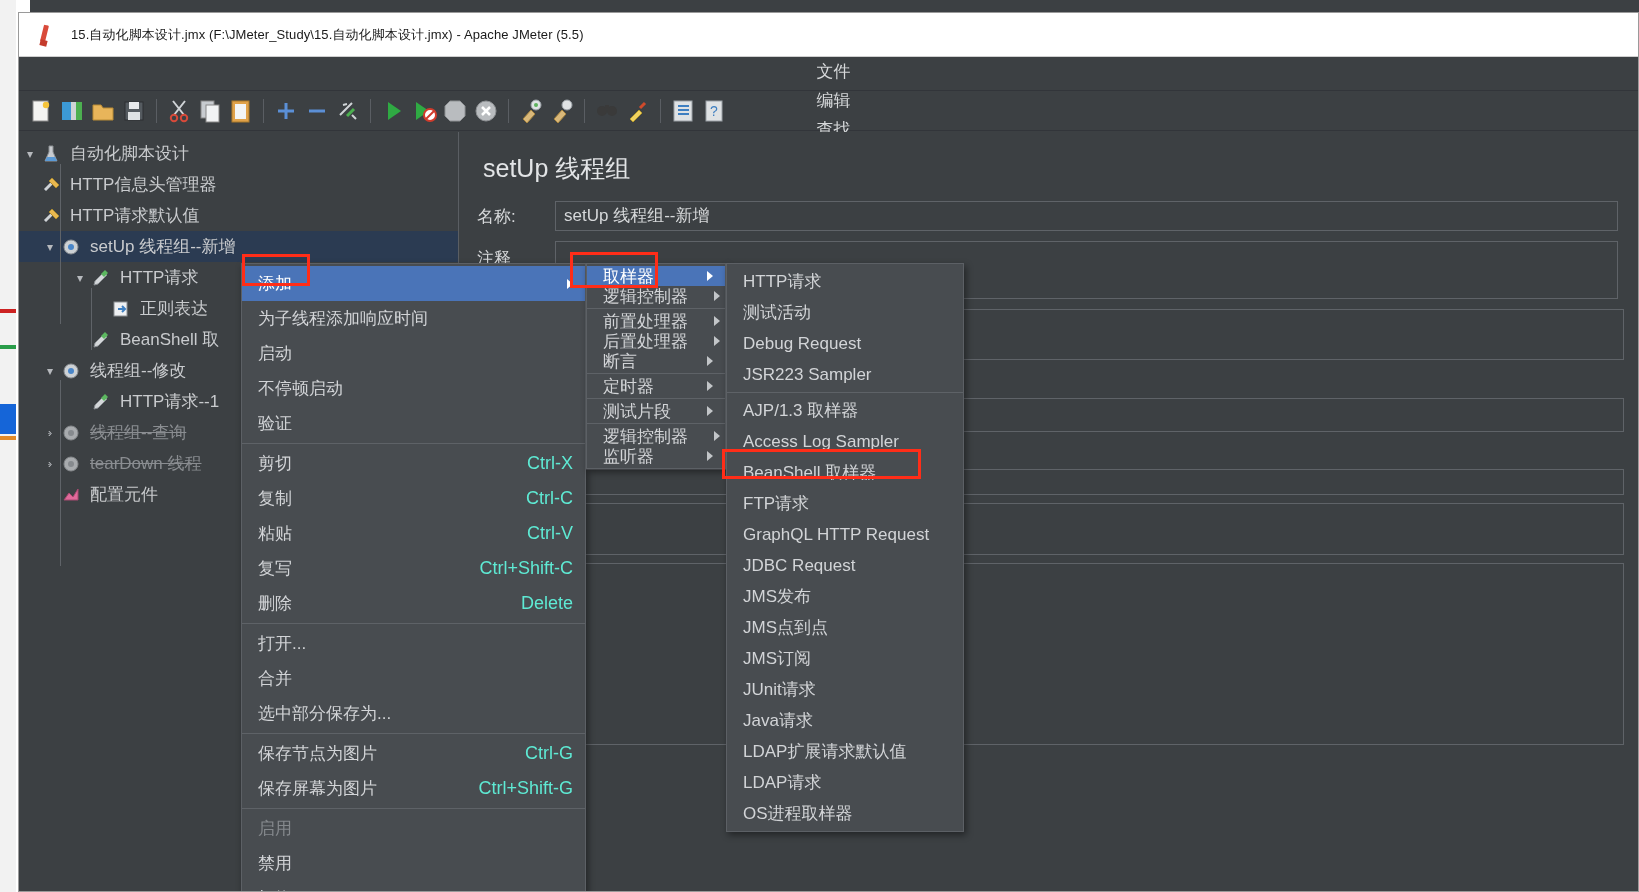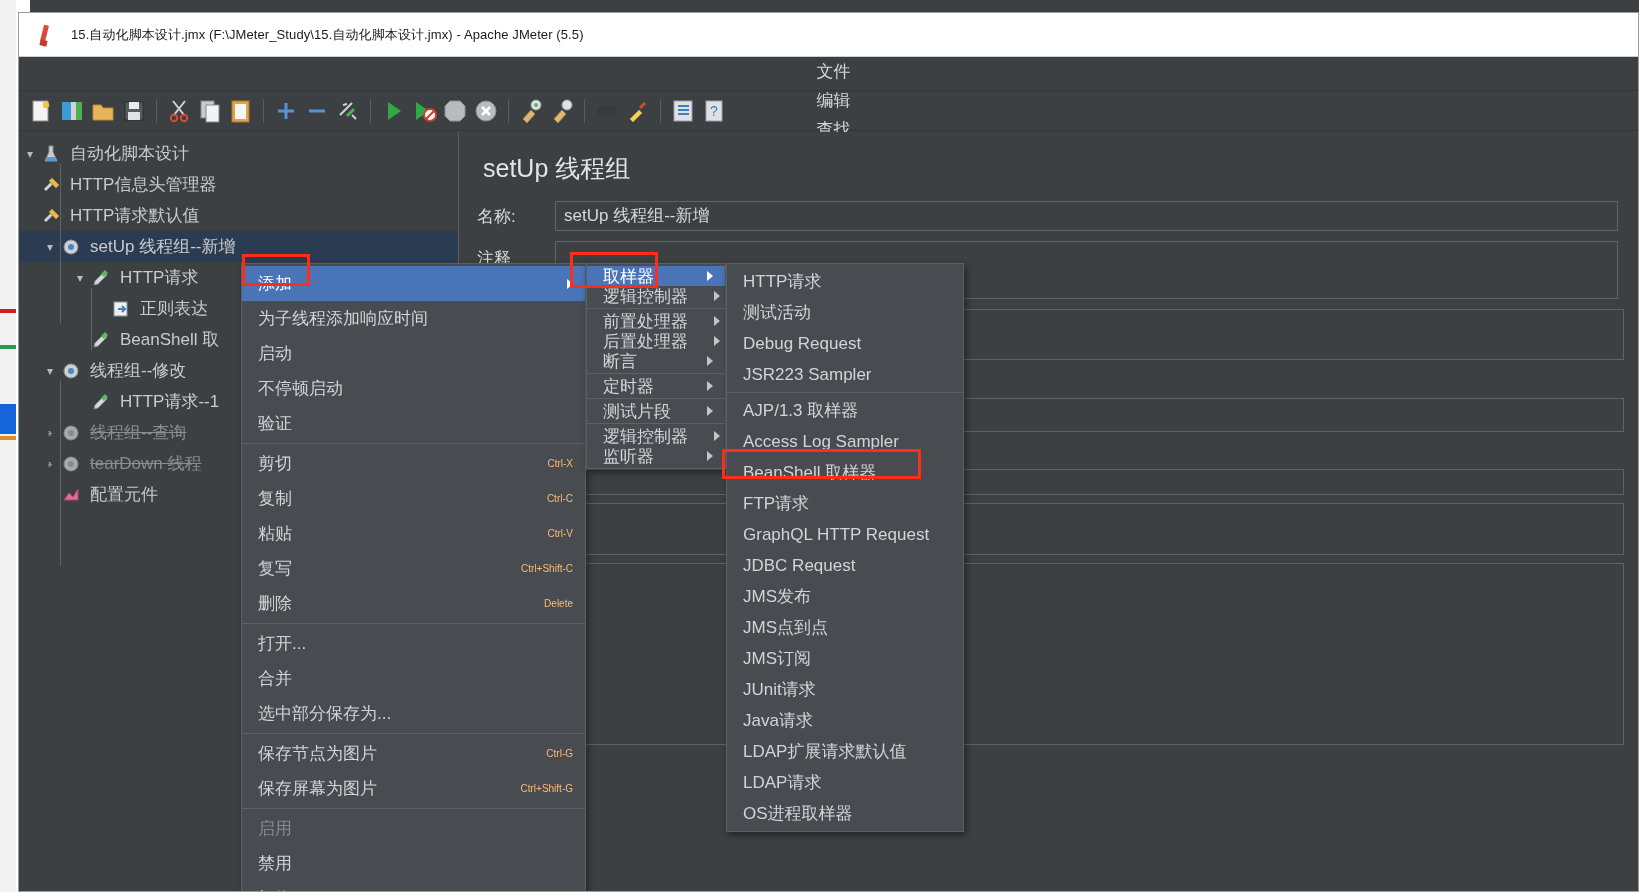--- a/index.html
+++ b/index.html
@@ -126,21 +126,21 @@
     padding: 2px 0;
   }
   .menu-item {
     display: flex; align-items: center; height: 35px;
     padding: 0 12px 0 16px; font-size: 17px; color: #d2d4d7;
     white-space: nowrap; cursor: default; position: relative;
   }
   .menu-item.highlight { background: #4a74b8; color: #ffffff; }
   .menu-item.dim { color: #85898d; }
   .menu-item .mlabel { flex: 1; }
-  .menu-item .mshort { color: #fdba74; font-size: 10px; margin-left: 40px; }
+  .menu-item .mshort { color: #5eead4; font-size: 18px; margin-left: 40px; }
   .menu-item .marrow {
     width: 0; height: 0; margin-left: 26px;
     border-left: 6px solid #c2c5c8; border-top: 5px solid transparent; border-bottom: 5px solid transparent;
   }
   .menu-item.highlight .marrow { border-left-color: #ffffff; }
   .menu-sep { height: 1px; background: #5e6267; margin: 2px 0; }
 
   .redbox {
     position: absolute; border: 3px solid #ff2d18; z-index: 80; pointer-events: none;
   }

